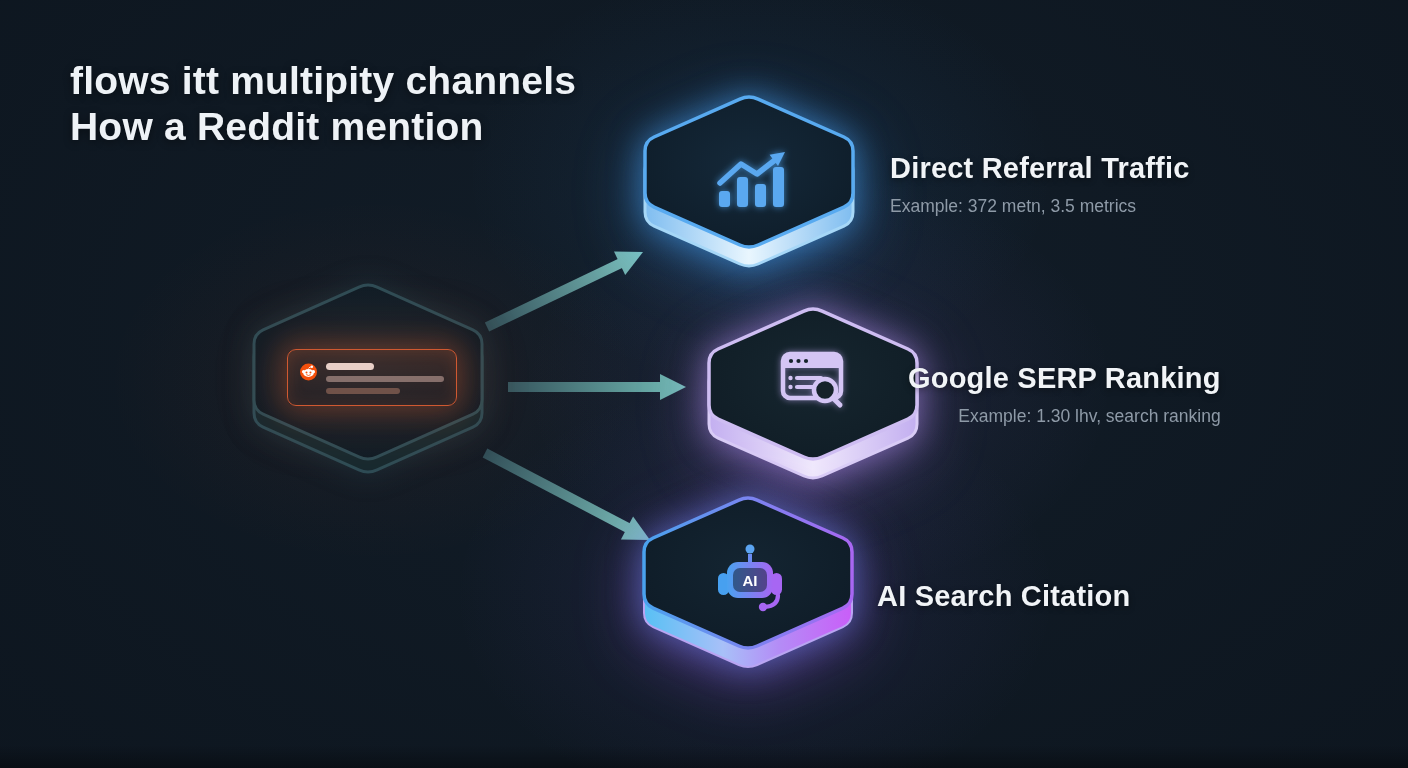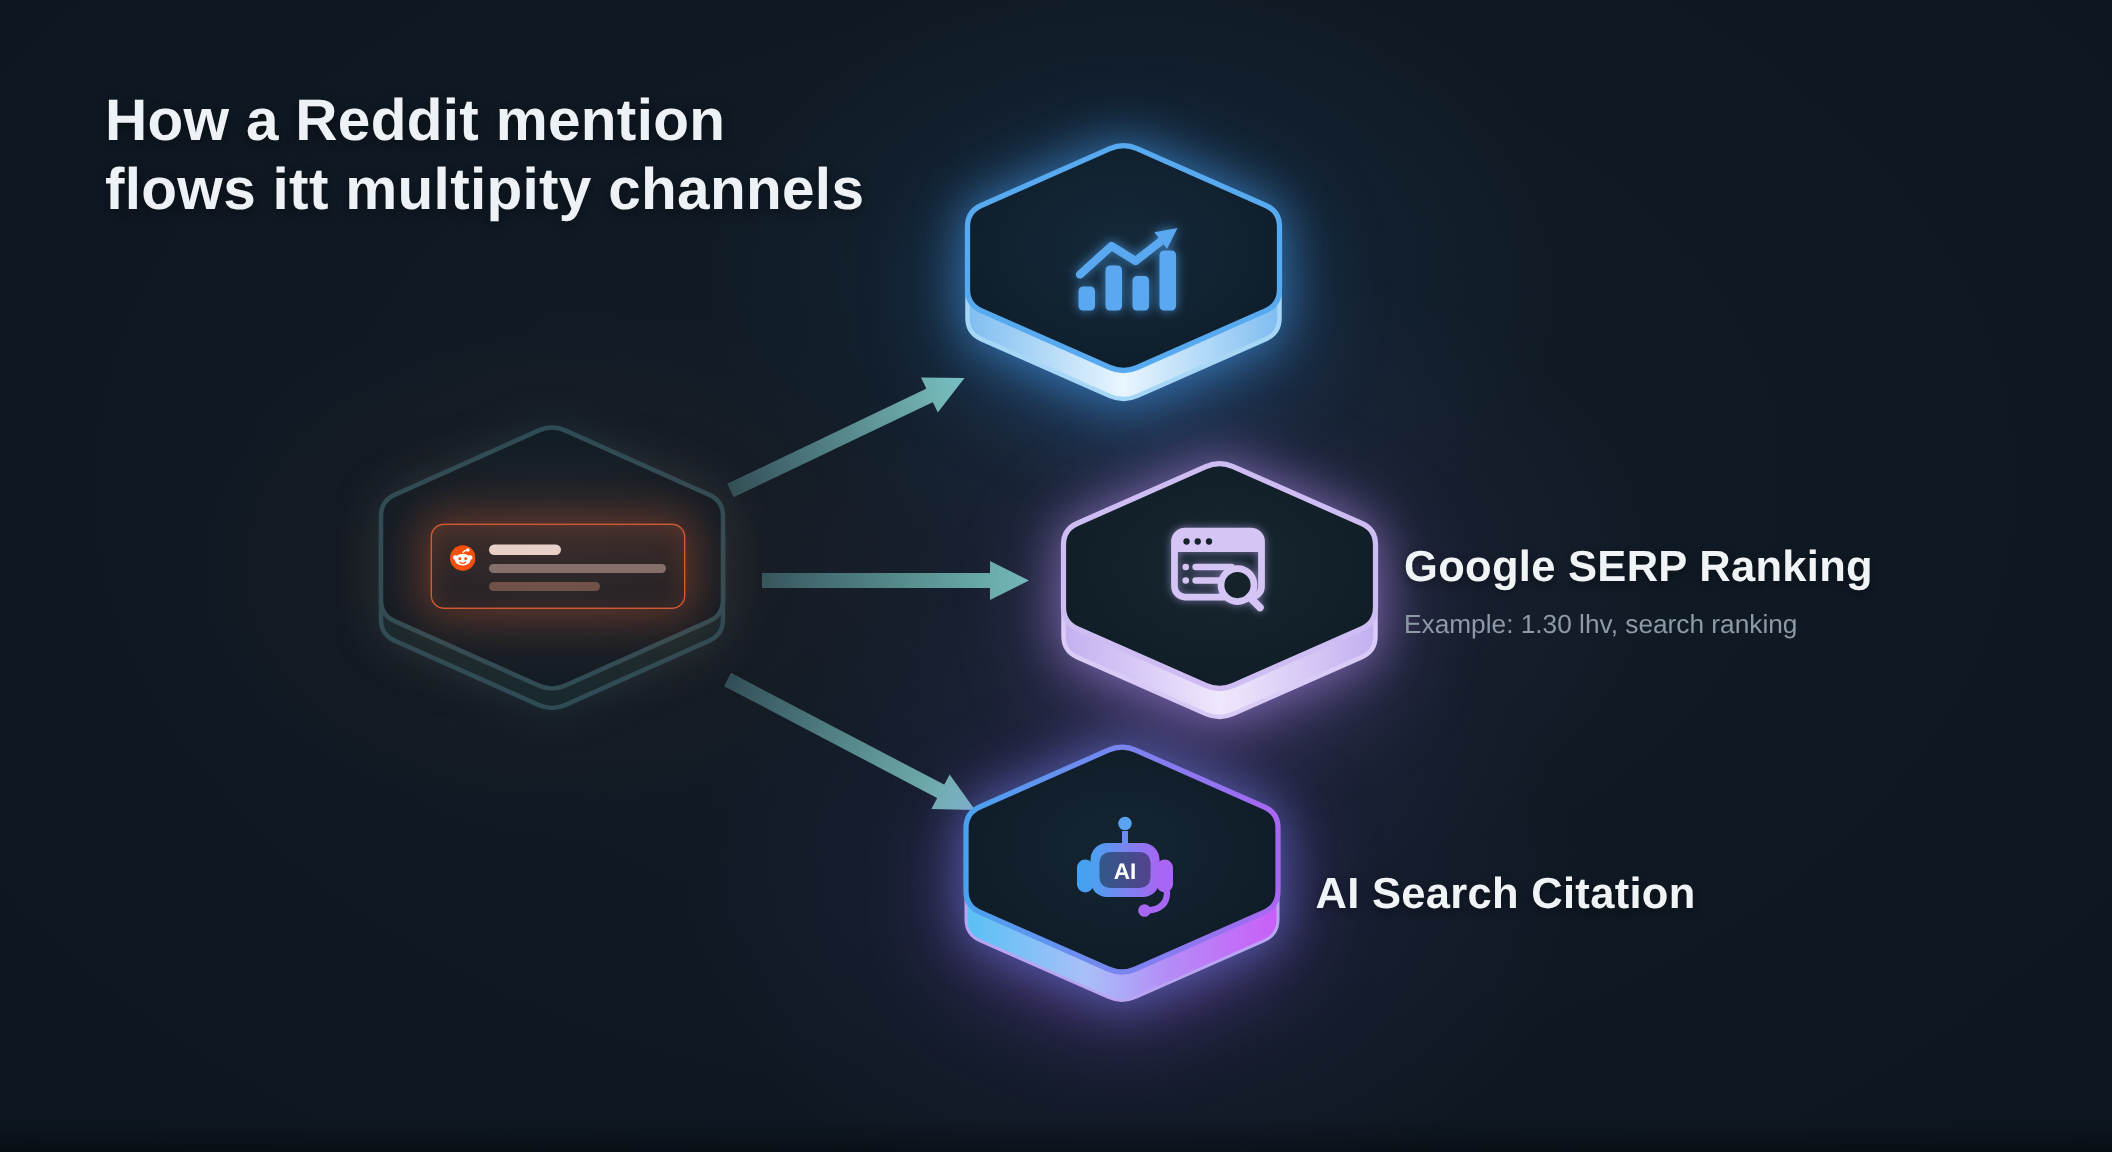--- a/index.html
+++ b/index.html
@@ -38,33 +38,33 @@
     display:flex;align-items:flex-start;gap:9px;padding:10px 12px;
   }
   .card-lines{display:flex;flex-direction:column;gap:6px;margin-top:3px;}
   .sk{border-radius:4px;}
   .sk1{width:48px;height:7px;background:#e8cfc7;}
   .sk2{width:118px;height:6px;background:rgba(206,172,162,.55);}
   .sk3{width:74px;height:6px;background:rgba(198,138,112,.45);}
 
   .ct{position:absolute;}
   .ct1{left:890px;top:152px;}
-  .ct2{left:936px;top:362px;}
+  .ct2{left:908px;top:362px;text-align:right;}
   .ct3{left:877px;top:568px;margin-top:12px;}
   .channel-label{font-size:29px;font-weight:700;color:#f1f4f7;letter-spacing:.2px;text-shadow:0 2px 6px rgba(0,0,0,.4);}
   .channel-example{margin-top:11px;font-size:17.5px;color:#8e9aa7;}
 </style>
 </head>
 <body>
 
 <div class="stage">
 
   <h1 class="title">
+    <span class="line">flows itt multipity channels</span>
     <span class="line">How a Reddit mention</span>
-    <span class="line">flows itt multipity channels</span>
   </h1>
 
   <svg class="arrows" width="1408" height="768" viewBox="0 0 1408 768">
     <defs>
       <linearGradient id="ag1" gradientUnits="userSpaceOnUse" x1="487" y1="327" x2="643" y2="252">
         <stop offset="0" stop-color="#324f58"></stop>
           <stop offset="1" stop-color="#7ec4c0"></stop>
       </linearGradient>
       <linearGradient id="ag2" gradientUnits="userSpaceOnUse" x1="508" y1="387" x2="686" y2="387">
         <stop offset="0" stop-color="#37565e"></stop>
@@ -142,20 +142,24 @@
       <g transform="translate(80,60)" filter="url(#ig1)">
         <rect x="0" y="40" width="11" height="16" rx="3" fill="#5aa8f0"></rect>
         <rect x="18" y="26" width="11" height="30" rx="3" fill="#5aa8f0"></rect>
         <rect x="36" y="33" width="11" height="23" rx="3" fill="#5aa8f0"></rect>
         <rect x="54" y="16" width="11" height="40" rx="3" fill="#5aa8f0"></rect>
         <polyline points="1,32 22,13 38,23 56,9" stroke="#5aa8f0" stroke-width="5.5" fill="none" stroke-linecap="round" stroke-linejoin="round"></polyline>
         <polygon points="66,1 50.6,3.8 59,15" fill="#5aa8f0"></polygon>
       </g>
     </svg>
   </div>
+  <div class="ct ct1">
+    <div class="channel-label">Direct Referral Traffic</div>
+    <div class="channel-example">Example: 372 metn, 3.5 metrics</div>
+  </div>
 
   <div class="node node2" style="left:703px;top:303px;">
     <svg class="hex-svg" width="220" height="186" viewBox="0 0 220 186">
       <defs>
         <radialGradient id="hf2" cx="0.5" cy="0.45" r="0.8">
           <stop offset="0" stop-color="#16262f"></stop>
             <stop offset="1" stop-color="#0e1a23"></stop>
         </radialGradient>
         <linearGradient id="he2" x1="0" y1="0" x2="1" y2="0">
           <stop offset="0" stop-color="#c3aff0"></stop>

